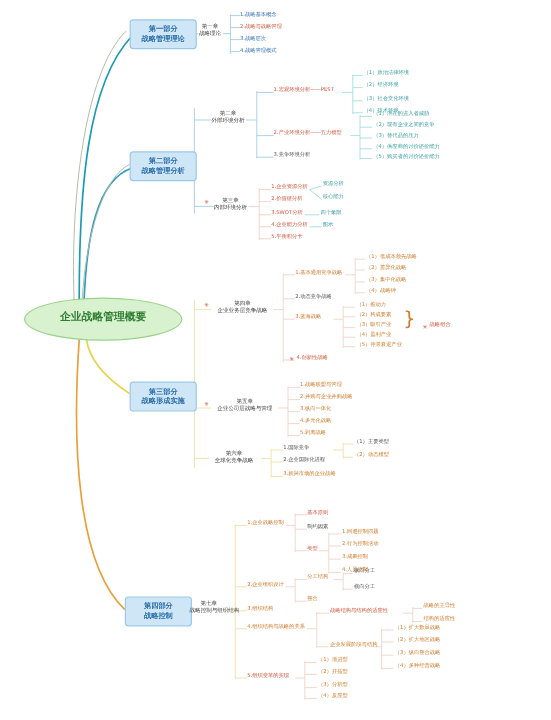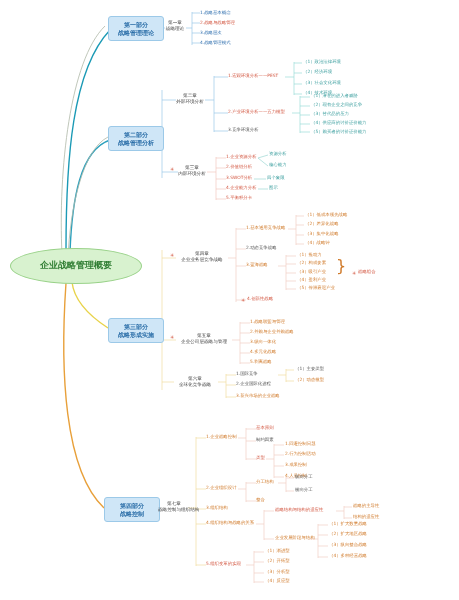--- a/index.html
+++ b/index.html
@@ -7,21 +7,21 @@
     width:459px;height:600px;background:#ffffff;
     font-family:"DejaVu Sans","Liberation Sans",sans-serif;
     overflow:hidden;position:relative;
   }
   #map{position:absolute;inset:0;width:459px;height:600px;}
   .edges{position:absolute;left:0;top:0;width:459px;height:600px;pointer-events:none;}
 
   .node{position:absolute;white-space:nowrap;line-height:1.25;}
 
   .root{
-    left:10px;top:248px;width:130px;height:34px;
+    left:20px;top:248px;width:130px;height:34px;
     border-radius:50%;
     background:#d8f2cf;border:1px solid #9ad28a;
     color:#2f7d32;font-size:9px;font-weight:bold;
     display:flex;align-items:center;justify-content:center;
     text-align:center;
   }
 
   .part{
     background:#cfe6f7;border:1px solid #9cc9e8;border-radius:3px;
     color:#2b6ea8;font-size:6px;font-weight:bold;text-align:center;

